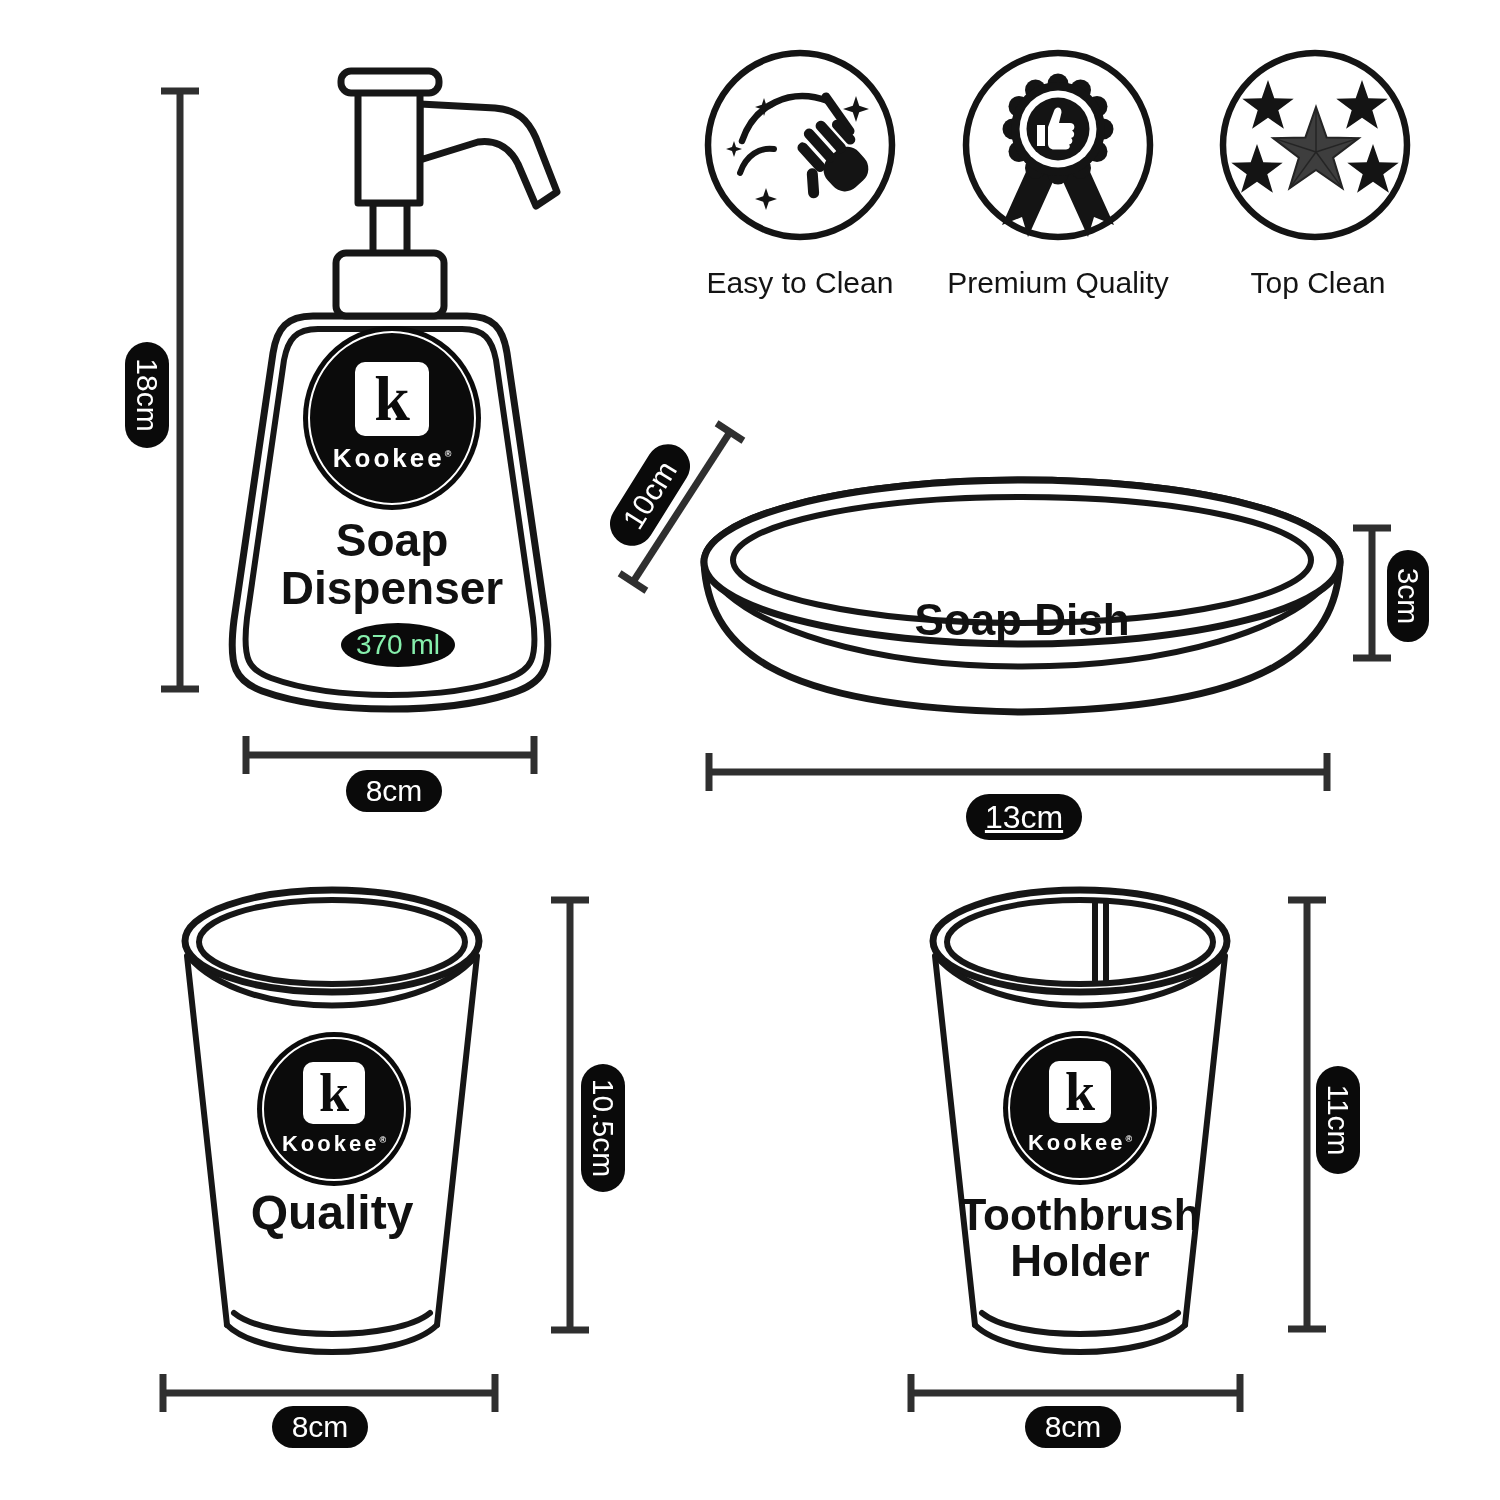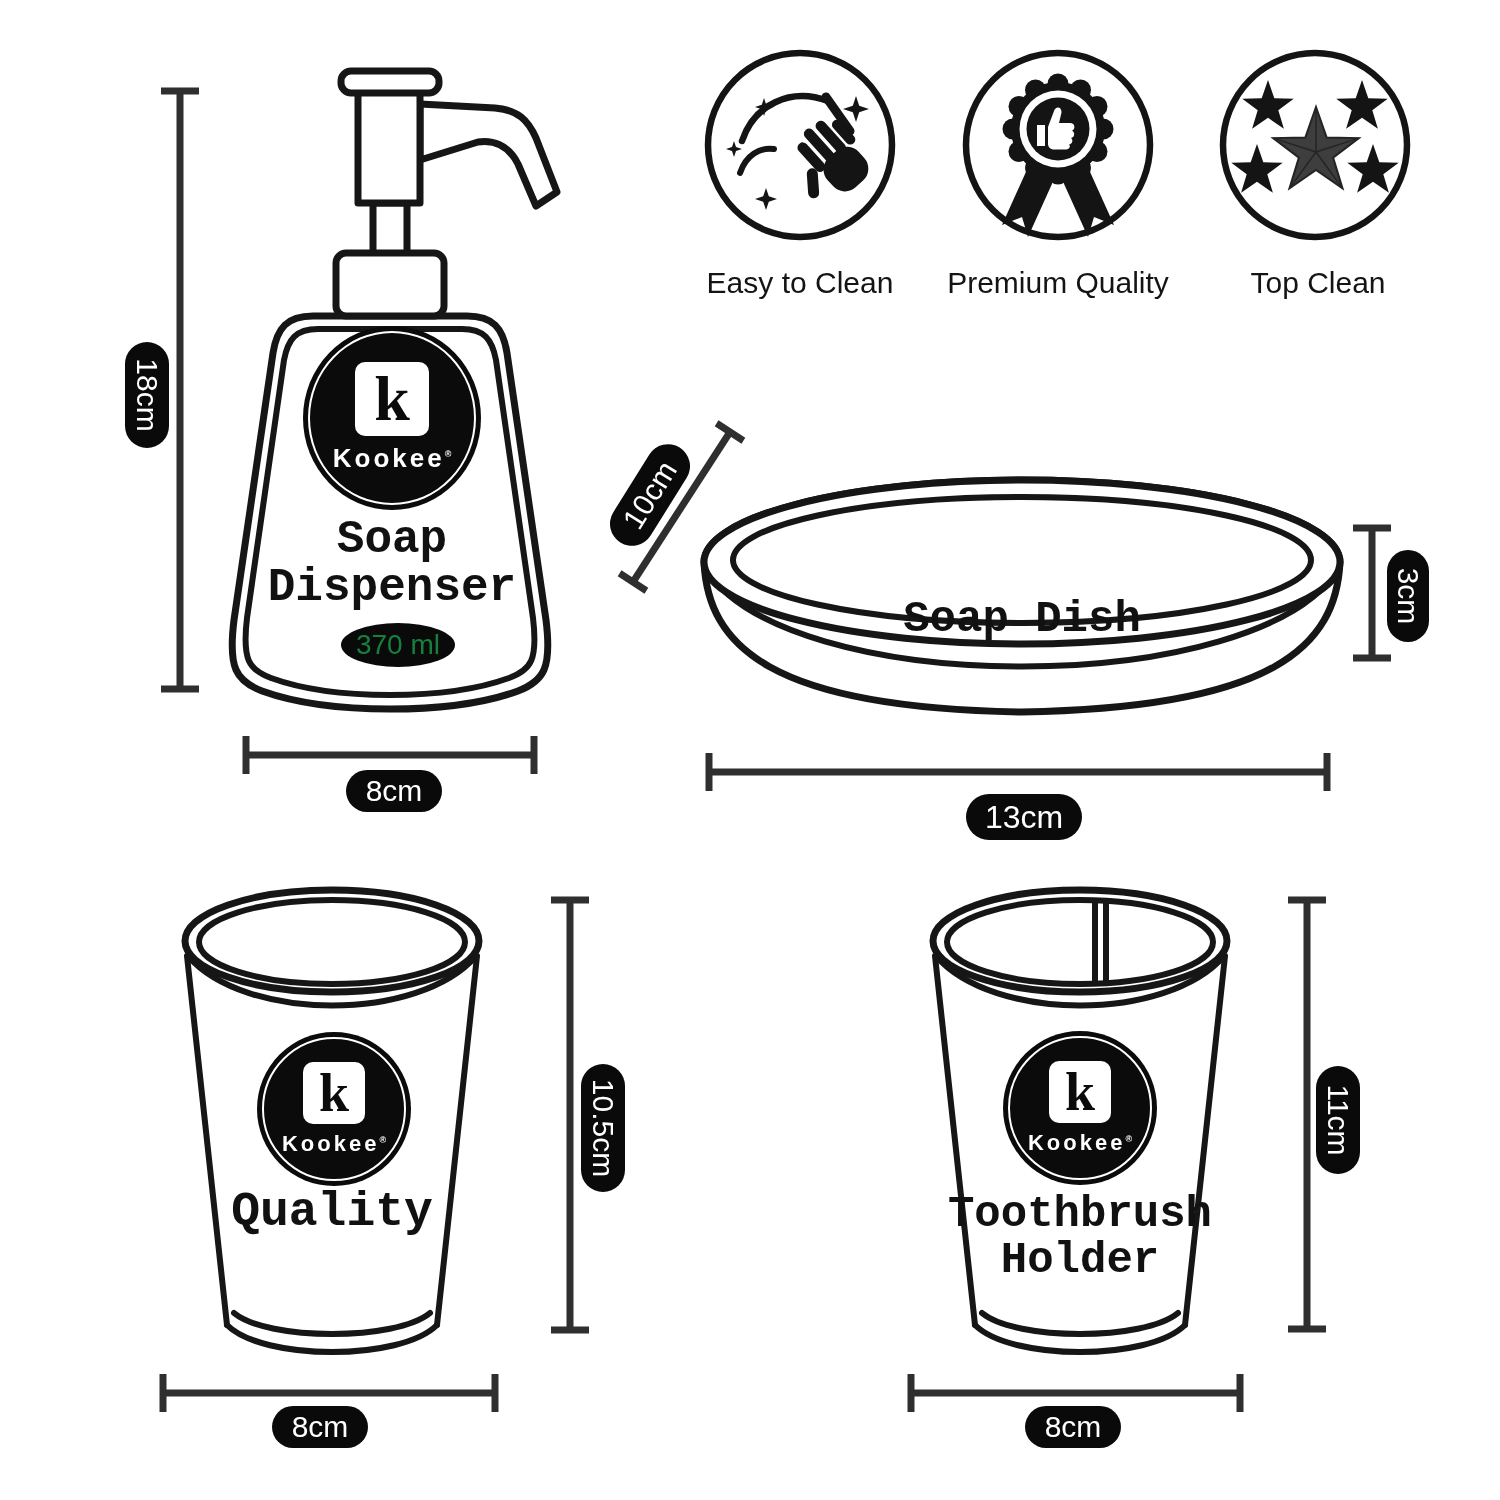--- a/index.html
+++ b/index.html
@@ -6,23 +6,23 @@
   .canvas{position:relative;width:1500px;height:1500px;background:#fff;overflow:hidden;
           font-family:"Liberation Sans",sans-serif;}
   svg{position:absolute;overflow:visible;}
   .stroke{stroke:#161616;stroke-width:7;fill:#fff;stroke-linejoin:round;stroke-linecap:round;}
   .stroke-thin{stroke:#161616;stroke-width:6;fill:none;stroke-linejoin:round;stroke-linecap:round;}
   .dim line{stroke:#2f2f2f;stroke-width:7;stroke-linecap:butt;}
   .pill{position:absolute;background:#0a0a0a;color:#fff;border-radius:999px;
         display:flex;align-items:center;justify-content:center;
         font-size:30px;font-family:"Liberation Sans",sans-serif;}
   .rot90{transform:rotate(90deg);}
-  .capacity{position:absolute;background:#0a0a0a;color:#15803d;border-radius:50%;
+  .capacity{position:absolute;background:#0a0a0a;color:#86efac;border-radius:50%;
         display:flex;align-items:center;justify-content:center;font-size:28px;}
-  .product-name{position:absolute;text-align:center;font-family:Liberation Mono, monospace;
+  .product-name{position:absolute;text-align:center;font-family:Liberation Sans, sans-serif;
         font-weight:700;color:#111;line-height:1.04;}
   .badge-label{position:absolute;width:280px;text-align:center;font-size:30px;color:#141414;}
   .brand-logo{position:absolute;background:#0b0b0b;border-radius:50%;
         display:flex;flex-direction:column;align-items:center;justify-content:center;}
   .brand-logo::before{content:"";position:absolute;inset:5px;border:2.5px solid #fff;border-radius:50%;}
   .k-box{background:#fff;border-radius:10px;display:flex;align-items:center;justify-content:center;
         font-family:"Liberation Serif",serif;font-weight:700;color:#0b0b0b;}
   .brand-name{color:#fff;letter-spacing:3px;margin-top:7px;font-weight:700;}
   .brand-name sup{font-size:9px;vertical-align:super;letter-spacing:0;}
 </style>
@@ -161,21 +161,21 @@
       <line x1="3" y1="7" x2="41" y2="7"></line>
       <line x1="3" y1="137" x2="41" y2="137"></line>
   </svg>
   <div class="pill rot90" style="left:1362px;top:575px;width:92px;height:42px;">3cm</div>
 
   <svg class="dim" style="left:702px;top:750px" width="632" height="44" viewBox="0 0 632 44">
     <line x1="7" y1="22" x2="625" y2="22"></line>
       <line x1="7" y1="3" x2="7" y2="41"></line>
       <line x1="625" y1="3" x2="625" y2="41"></line>
   </svg>
-  <div class="pill" style="left:966px;top:794px;width:116px;height:46px;font-size:32px;">13cm</div>
+  <div class="pill" style="left:966px;top:794px;width:116px;height:46px;font-size:32px;text-decoration:underline;">13cm</div>
 
   <svg style="left:150px;top:884px" width="360" height="500" viewBox="0 0 360 500">
     <ellipse class="stroke" cx="182" cy="57" rx="147" ry="51"></ellipse>
     <ellipse class="stroke-thin" cx="182" cy="58" rx="133" ry="42"></ellipse>
     <path class="stroke-thin" d="M38,72 C95,138 269,138 326,72"></path>
     <path class="stroke-thin" d="M37,72 L77,441"></path>
     <path class="stroke-thin" d="M327,72 L287,441"></path>
     <path class="stroke-thin" d="M77,441 C113,477 251,477 287,441"></path>
     <path class="stroke-thin" d="M84,429 C118,457 246,457 280,429"></path>
   </svg>

